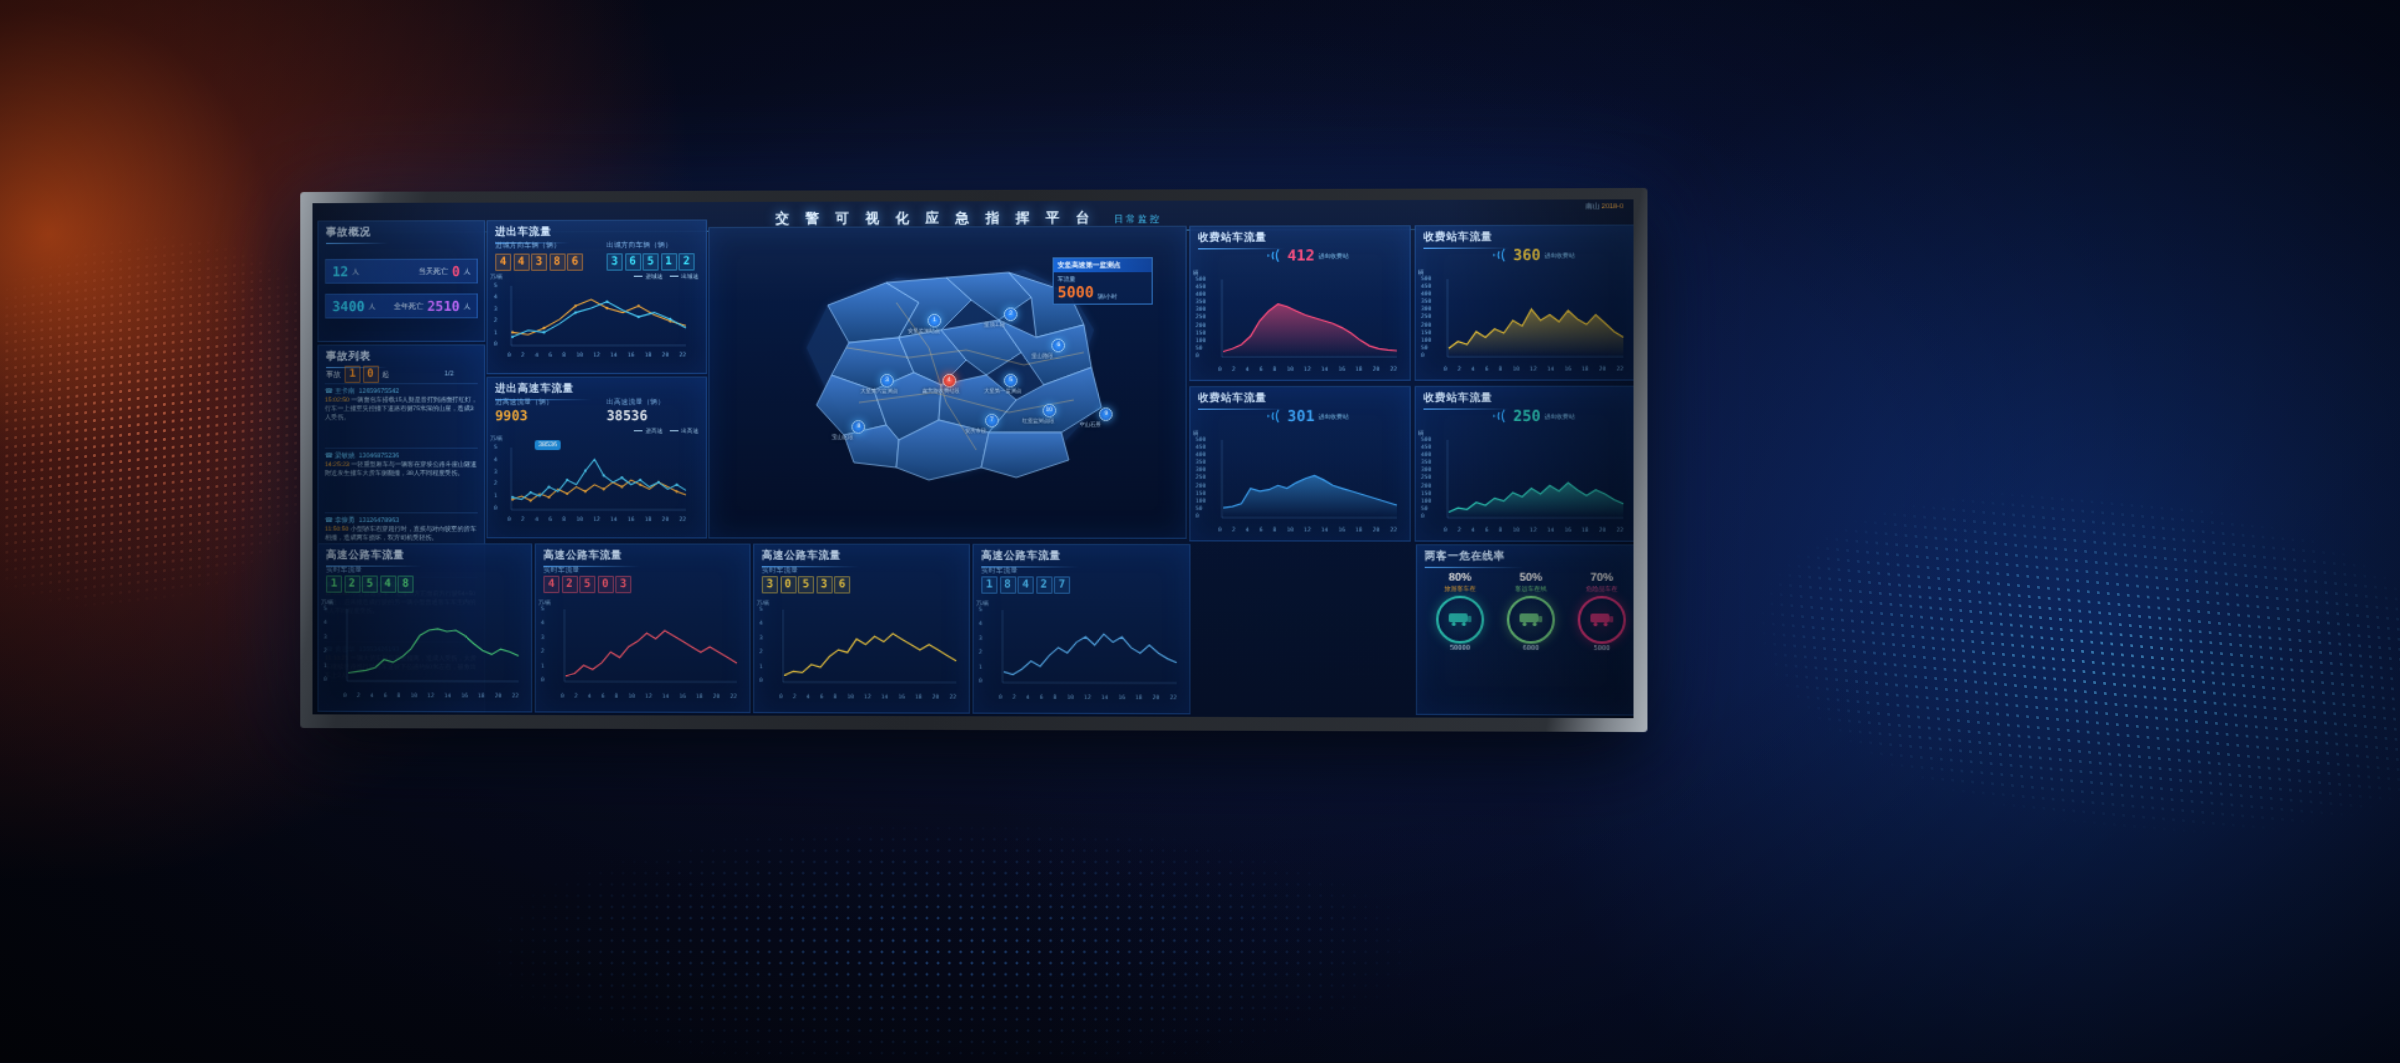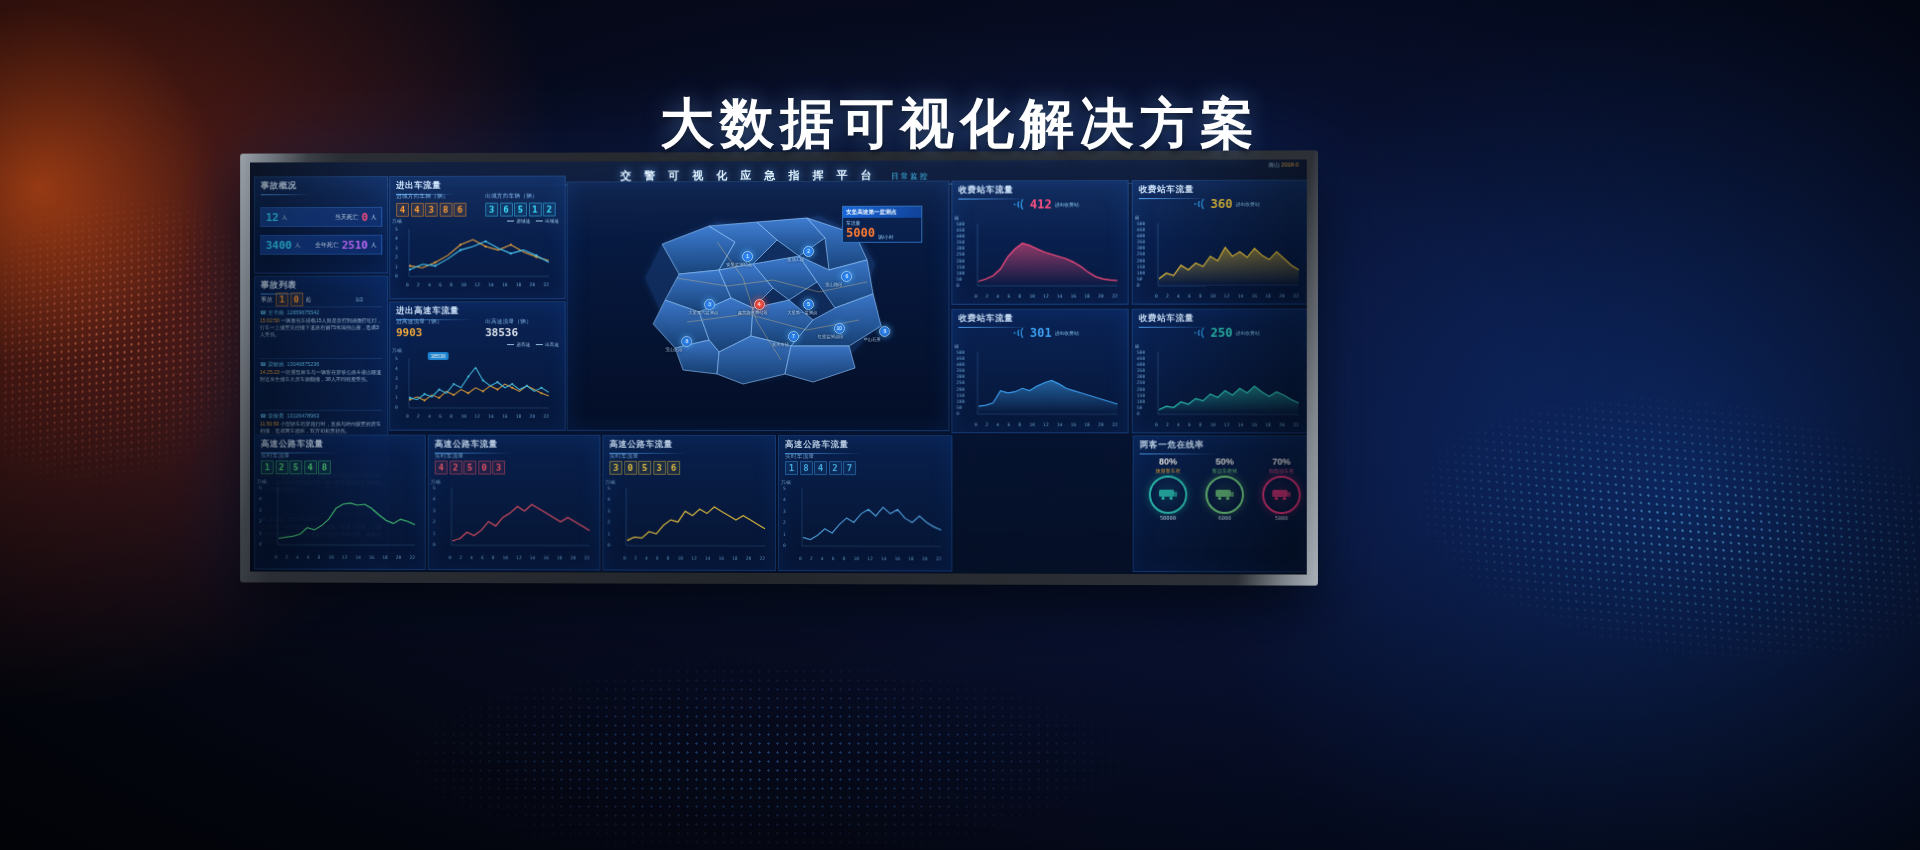--- a/index.html
+++ b/index.html
@@ -132,23 +132,20 @@
   .badge{position:absolute;background:#1f8fe0;color:#fff;font-size:5.4px;padding:1px 3px;border-radius:2px;}
 </style>
 </head>
 <body>
 
 <div id="stage">
   <div class="mesh left"></div>
   <div class="mesh right"></div>
   <div class="mesh bottom"></div>
 
-  <div id="hero">
-    <div class="t">大数据可视化解决方案</div>
-  </div>
 
   <div id="wall">
     <div class="bezel"></div>
     <div class="screen" id="screen">
 
       <div class="hdr" style="padding-top:4px;">
         <span class="ht">交 警 可 视 化 应 急 指 挥 平 台</span>
         <span class="hs">日常监控</span>
         <span class="hr">
           <span>南山</span>

